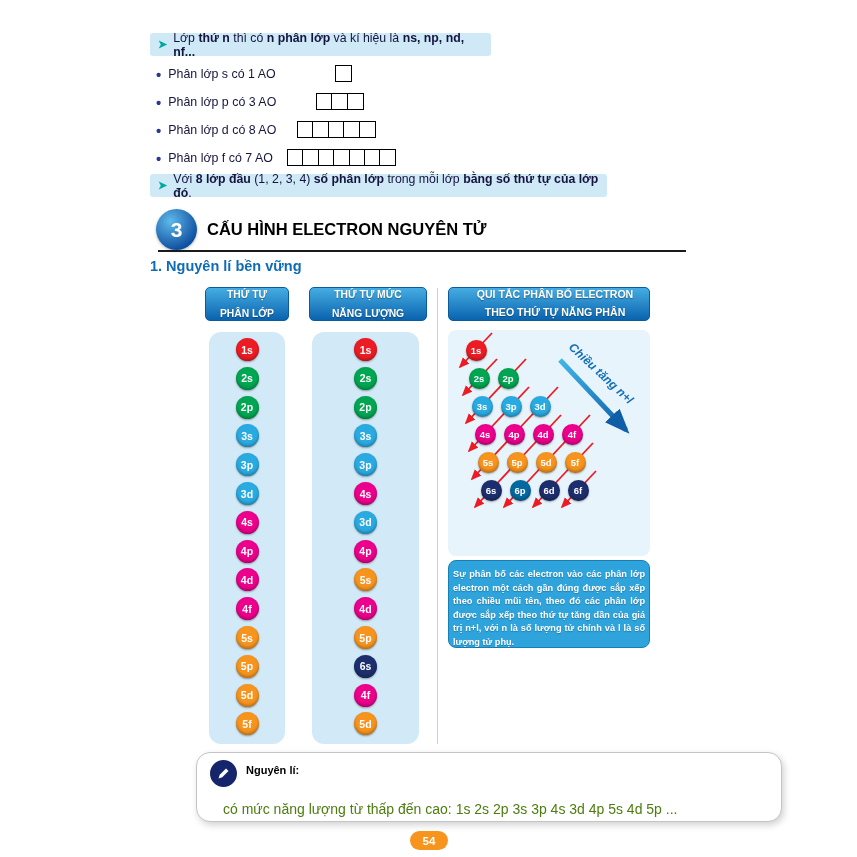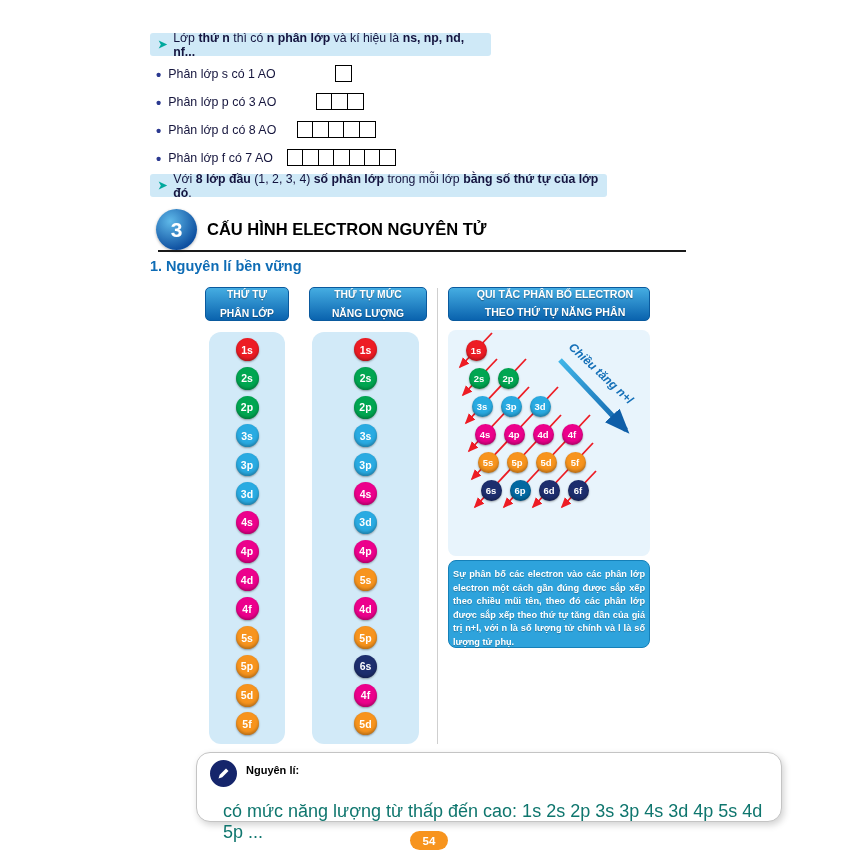--- a/index.html
+++ b/index.html
@@ -54,21 +54,21 @@
   #caption{position:absolute;left:443px;top:653px;width:212px;height:24px;background:#fff;border-radius:4px;
       box-shadow:0 2px 5px rgba(0,0,0,.28);color:#1599d6;font-weight:bold;font-size:11.3px;
       display:flex;align-items:center;justify-content:center;}
 
   #principle-box{position:absolute;left:196px;top:752px;width:584px;height:68px;background:#fff;
       border:1px solid #c4c4c4;border-radius:14px;box-shadow:2px 3px 7px rgba(0,0,0,.18);}
   #principle-icon{position:absolute;left:13px;top:7px;width:27px;height:27px;border-radius:50%;background:#15256b;
       display:flex;align-items:center;justify-content:center;}
   #principle-title{position:absolute;left:49px;top:11px;font-weight:bold;font-size:11px;color:#000;}
   #principle-line1{position:absolute;left:26px;top:30px;font-size:12.6px;color:#111;}
-  #principle-line2{position:absolute;left:26px;top:48px;font-size:18px;color:#0f766e;}
+  #principle-line2{position:absolute;left:26px;top:48px;font-size:14px;color:#4d7c0f;}
 
   #page-badge{position:absolute;left:410px;top:831px;width:38px;height:19px;background:#f7941e;border-radius:10px;
       color:#fff;font-weight:bold;font-size:11.5px;display:flex;align-items:center;justify-content:center;}
 </style>
 </head>
 <body>
 
 <div class="page">
 
   <div class="banner" id="banner1">

